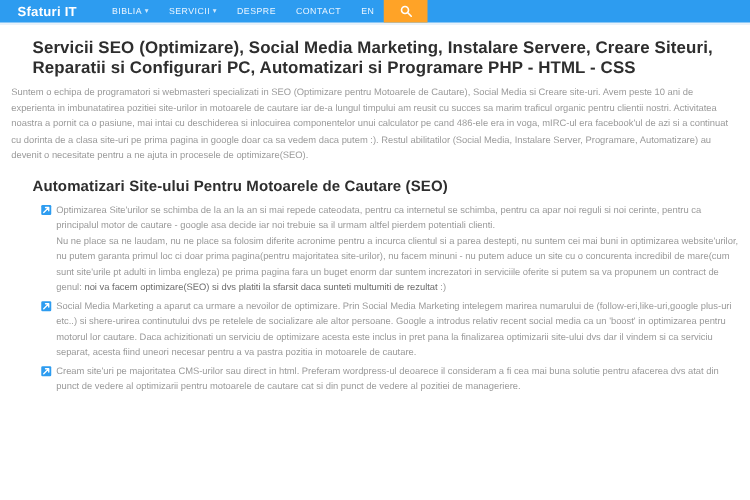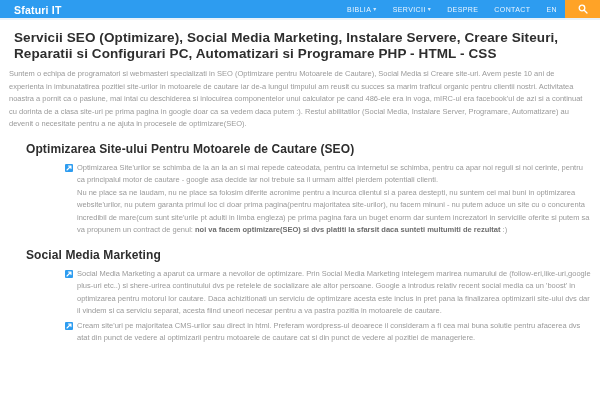--- a/index.html
+++ b/index.html
@@ -9,21 +9,21 @@
     background: #ffffff;
     color: #9a9a9a;
     overflow: hidden;
   }
   
   .header {
     height: 20px;
     background: #2d9cf0;
     display: flex;
     align-items: stretch;
-    justify-content: space-between;
+    justify-content: flex-start;
     border-bottom: 2px solid #e9f2fa;
     gap: 20px;
   }
   .logo {
     color: #ffffff;
     font-weight: bold;
     font-size: 10.5px;
     line-height: 20px;
     padding-left: 14px;
     letter-spacing: 0.2px;
@@ -60,55 +60,55 @@
   }
   
   .content {
     padding: 10px 9px 0 9px;
   }
   h1.page-title {
     font-size: 13.5px;
     line-height: 16px;
     color: #2e2e2e;
     font-weight: bold;
-    margin: 0 0 6px 5px;
+    margin: 0 0 6px 17px;
     letter-spacing: 0.1px;
   }
   p.intro {
     font-size: 7.5px;
     line-height: 12.5px;
     color: #9a9a9a;
     margin: 0 0 2px 0;
   }
   h2.section-heading {
     font-size: 12px;
     color: #2e2e2e;
     font-weight: bold;
     margin: 11px 0 6px 17px;
     letter-spacing: 0.1px;
   }
   p.section-body {
     font-size: 7.5px;
     line-height: 12.5px;
     color: #9a9a9a;
-    margin: 0 0 2px 68px;
+    margin: 0 0 2px 36px;
     position: relative;
   }
   .bullet-icon {
     position: absolute;
     left: -12px;
     top: 2px;
     width: 8px;
     height: 8px;
     background: #2d9cf0;
     border-radius: 1px;
     display: inline-block;
   }
   .bullet-icon svg { display: block; }
-  .bold-claim { font-weight: bold; color: #6d6d6d; }
+  .bold-claim { font-weight: normal; color: #6d6d6d; }
 </style>
 </head>
 <body>
 
 <div class="header">
   <div class="logo">Sfaturi IT</div>
   <div class="nav">
     <div class="nav-item">
       <span>BIBLIA</span>
       <span class="chev">▾</span>
@@ -136,31 +136,30 @@
     </button>
   </div>
 </div>
 
 <div class="content">
 
   <h1 class="page-title">Servicii SEO (Optimizare), Social Media Marketing, Instalare Servere, Creare Siteuri, Reparatii si Configurari PC, Automatizari si Programare PHP - HTML - CSS</h1>
 
   <p class="intro">Suntem o echipa de programatori si webmasteri specializati in SEO (Optimizare pentru Motoarele de Cautare), Social Media si Creare site-uri. Avem peste 10 ani de experienta in imbunatatirea pozitiei site-urilor in motoarele de cautare iar de-a lungul timpului am reusit cu succes sa marim traficul organic pentru clientii nostri. Activitatea noastra a pornit ca o pasiune, mai intai cu deschiderea si inlocuirea componentelor unui calculator pe cand 486-ele era in voga, mIRC-ul era facebook'ul de azi si a continuat cu dorinta de a clasa site-uri pe prima pagina in google doar ca sa vedem daca putem :). Restul abilitatilor (Social Media, Instalare Server, Programare, Automatizare) au devenit o necesitate pentru a ne ajuta in procesele de optimizare(SEO).</p>
 
-  <h2 class="section-heading">Optimizarea Site-ului Pentru Motoarele de Cautare (SEO)</h2>
+  <h2 class="section-heading">Automatizari Site-ului Pentru Motoarele de Cautare (SEO)</h2>
   <p class="section-body">
     <span class="bullet-icon">
       <svg width="8" height="8" viewBox="0 0 8 8">
         <path d="M2 6 L6 2 M3.4 2 H6 V4.6" fill="none" stroke="#ffffff" stroke-width="1.1" stroke-linecap="round" stroke-linejoin="round"></path>
       </svg>
     </span><span>Optimizarea Site'urilor se schimba de la an la an si mai repede cateodata, pentru ca internetul se schimba, pentru ca apar noi reguli si noi cerinte, pentru ca principalul motor de cautare - google asa decide iar noi trebuie sa il urmam altfel pierdem potentiali clienti.</span><br>
     <span>Nu ne place sa ne laudam, nu ne place sa folosim diferite acronime pentru a incurca clientul si a parea destepti, nu suntem cei mai buni in optimizarea website'urilor, nu putem garanta primul loc ci doar prima pagina(pentru majoritatea site-urilor), nu facem minuni - nu putem aduce un site cu o concurenta incredibil de mare(cum sunt site'urile pt adulti in limba engleza) pe prima pagina fara un buget enorm dar suntem increzatori in serviciile oferite si putem sa va propunem un contract de genul: </span><span class="bold-claim">noi va facem optimizare(SEO) si dvs platiti la sfarsit daca sunteti multumiti de rezultat</span><span> :)</span>
   </p>
 
-  <h2 class="section-heading">Social Media Marketing</h2>
   <p class="section-body">
     <span class="bullet-icon">
       <svg width="8" height="8" viewBox="0 0 8 8">
         <path d="M2 6 L6 2 M3.4 2 H6 V4.6" fill="none" stroke="#ffffff" stroke-width="1.1" stroke-linecap="round" stroke-linejoin="round"></path>
       </svg>
     </span><span>Social Media Marketing a aparut ca urmare a nevoilor de optimizare. Prin Social Media Marketing intelegem marirea numarului de (follow-eri,like-uri,google plus-uri etc..) si shere-urirea continutului dvs pe retelele de socializare ale altor persoane. Google a introdus relativ recent social media ca un 'boost' in optimizarea pentru motorul lor cautare. Daca achizitionati un serviciu de optimizare acesta este inclus in pret pana la finalizarea optimizarii site-ului dvs dar il vindem si ca serviciu separat, acesta fiind uneori necesar pentru a va pastra pozitia in motoarele de cautare.</span>
   </p>
 
   <p class="section-body">
     <span class="bullet-icon">

